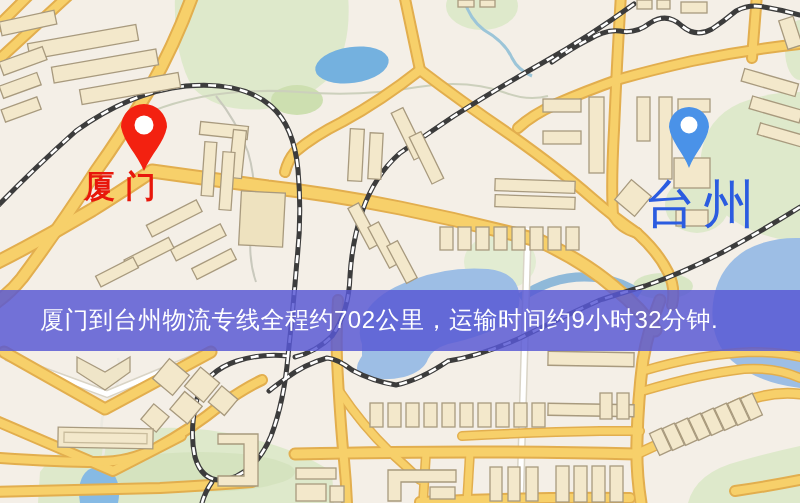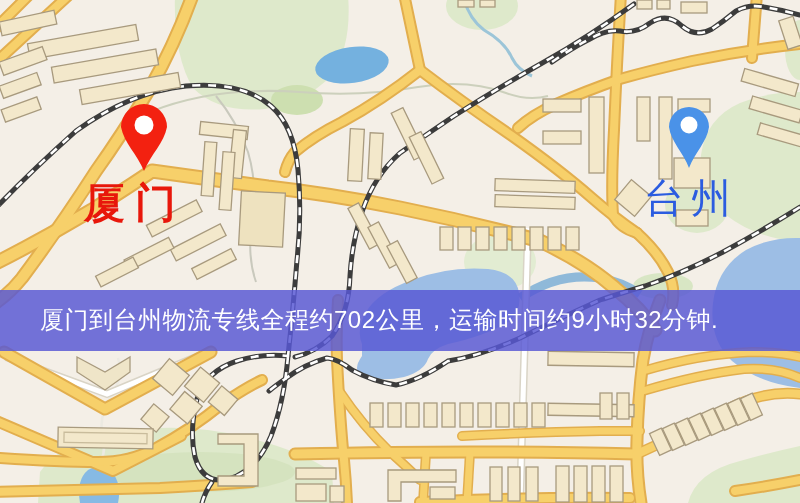--- a/index.html
+++ b/index.html
@@ -8,25 +8,25 @@
     font-family:"Liberation Sans","DejaVu Sans",sans-serif;
     background:var(--background,#f4efe7);
   }
   .map-svg{position:absolute;left:0;top:0;width:800px;height:503px;display:block;}
   .marker{position:absolute;}
   .marker svg{display:block;}
   .pin-body-origin{fill:var(--pin-origin,#f32110);}
   .pin-body-dest{fill:var(--pin-dest,#4a92e8);}
   .city-label{position:absolute;line-height:1;white-space:nowrap;}
   .origin-label{
-    left:84px;top:183px;font-size:41px;font-weight:bold;
+    left:84px;top:171px;font-size:31px;font-weight:bold;
     letter-spacing:10px;color:var(--origin-label,#e8170b);
   }
   .dest-label{
-    left:644px;top:178px;font-size:40px;font-weight:normal;
+    left:644px;top:178px;font-size:52px;font-weight:normal;
     letter-spacing:7px;color:var(--dest-label,#2b5ce0);
   }
   .banner{
     position:absolute;left:0;top:290px;width:800px;height:61px;
     background:rgba(88,88,212,0.84);
     display:flex;align-items:center;
   }
   .banner-text{
     padding-left:40px;padding-bottom:2px;
     font-size:24px;letter-spacing:0.5px;

